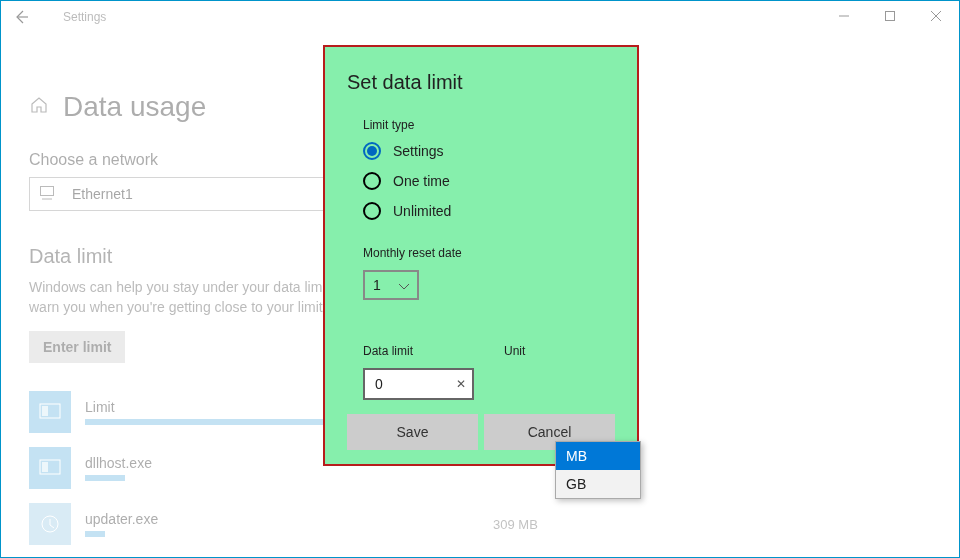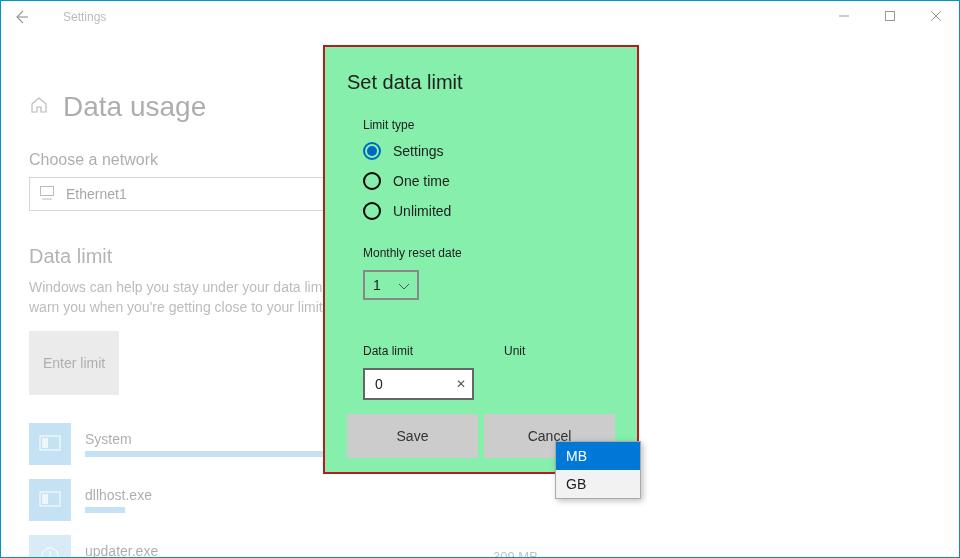--- a/index.html
+++ b/index.html
@@ -56,42 +56,43 @@
     }
     .section-label { font-size: 16px; color:#333; margin-bottom: 8px; }
     .network-select {
       width: 300px;
       height: 34px;
       border: 1px solid #999;
       display: flex;
       align-items: center;
       padding: 0 10px;
       font-size: 14px;
-      gap: 10px;
+      gap: 16px;
     }
     .subheading {
       font-size: 20px;
       font-weight: 400;
       margin-top: 34px;
       margin-bottom: 10px;
       color:#444;
     }
     .helptext {
       font-size: 14px;
       color: #555;
       max-width: 520px;
       line-height: 1.4;
       margin-bottom: 14px;
     }
     .btn-grey {
       background: #ccc;
       border: none;
-      padding: 24px 14px;
+      padding: 8px 14px;
       font-size: 14px;
       color:#333;
+      font-weight:bold;
     }
     .app-list { margin-top: 28px; }
     .app-row {
       display: flex;
       align-items: center;
       gap: 14px;
       margin-bottom: 14px;
     }
     .app-icon {
       width: 42px; height: 42px;
@@ -157,21 +158,21 @@
       display:flex; align-items:center;
       padding: 0 6px 0 10px; font-size:14px;
       justify-content: space-between;
       background:#fff;
     }
     .dl-input .x { color:#555; font-size:12px; }
     .modal-actions {
       display:flex; gap:6px; margin-top: 14px;
     }
     .modal-actions button {
-      flex:1; height: 44px; border:none;
+      flex:1; height: 36px; border:none;
       background:#ccc; font-size:14px; color:#333;
     }
     .unit-dropdown {
       position:absolute;
       right: -4px;
       top: 394px;
       width: 86px;
       background:#f2f2f2;
       border: 1px solid #aaa;
       box-shadow: 2px 2px 6px rgba(0,0,0,0.25);
@@ -240,21 +241,21 @@
 
   <div class="app-list">
     <div class="app-row">
       <div class="app-icon">
           <svg width="24" height="20">
             <rect x="2" y="2" width="20" height="14" stroke="#fff" fill="none"></rect>
             <rect x="4" y="4" width="6" height="10" fill="#fff" opacity="0.7"></rect>
           </svg>
         </div>
       <div class="app-info">
-        <div class="app-name">System</div>
+        <div class="app-name">Limit</div>
         <div class="app-bar w1"></div>
       </div>
       <div class="app-usage"></div>
     </div>
     <div class="app-row">
       <div class="app-icon">
           <svg width="24" height="20">
             <rect x="2" y="2" width="20" height="14" stroke="#fff" fill="none"></rect>
             <rect x="4" y="4" width="6" height="10" fill="#fff" opacity="0.7"></rect>
           </svg>

